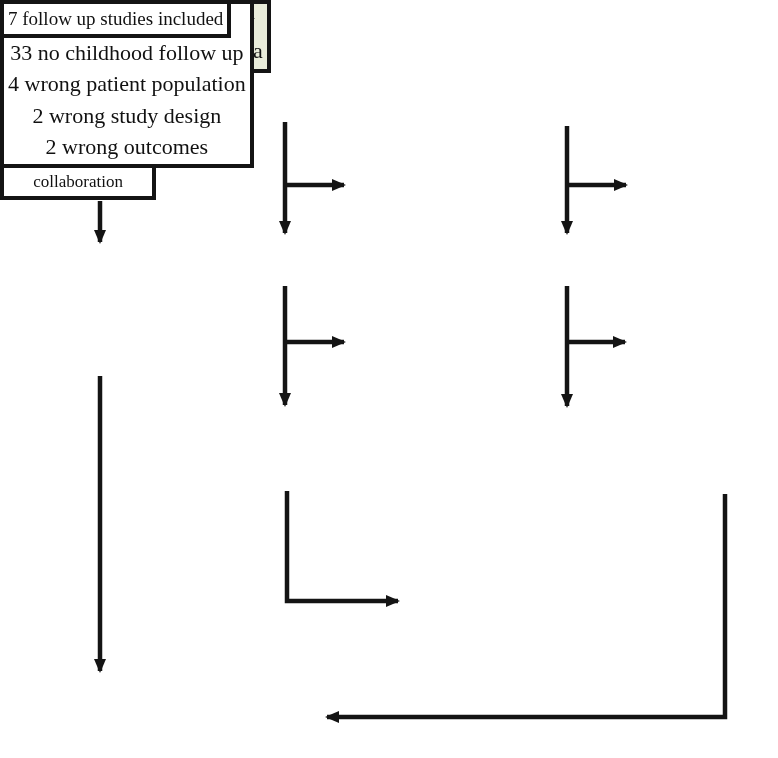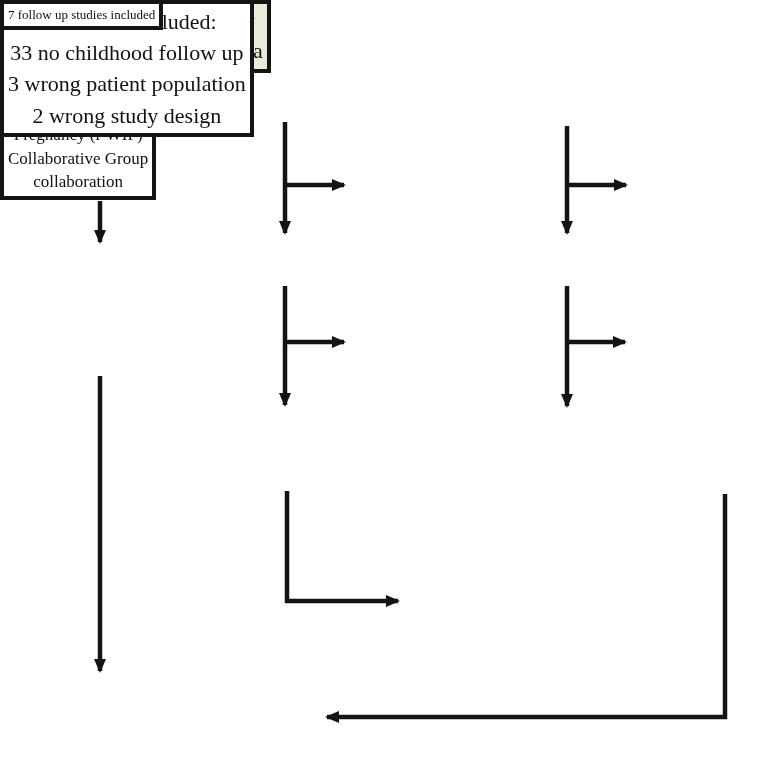--- a/index.html
+++ b/index.html
@@ -36,21 +36,21 @@
   .b-s2021    { left:492; top:11;  width:194; height:116; }
   .b-dup19    { left:351; top:155; width:137; height:61; }
   .b-dup21    { left:633; top:155; width:133; height:61; }
   .b-scr19    { left:247; top:240; width:190; height:47; }
   .b-scr21    { left:497; top:240; width:198; height:47; }
   .b-exc19    { left:351; top:310; width:136; height:61; }
   .b-exc21    { left:632; top:310; width:132; height:61; }
   .b-full     { left:175; top:412; width:224; height:80; }
   .b-already  { left:509; top:413; width:262; height:80; }
   .b-reasons  { left:405; top:503; width:254; height:156; line-height:1.42; }
-  .b-included { left:25;  top:678; width:294; height:76; font-size:13px; }
+  .b-included { left:25;  top:678; width:294; height:76; font-size:19px; }
 </style>
 </head>
 <body>
 
 <div class="canvas">
 
   <svg class="arrows" viewBox="0 0 778 758" xmlns="http://www.w3.org/2000/svg">
     <defs>
       <marker id="ah" viewBox="0 0 14 12" refX="12" refY="6" markerWidth="14" markerHeight="12" markerUnits="userSpaceOnUse" orient="auto">
         <path d="M0,0 L14,6 L0,12 Z" fill="#141414"></path>
@@ -135,21 +135,22 @@
   </div>
 
   <div class="box b-already green">
     <div>2 published studies already
 included as unpublished data</div>
   </div>
 
   <div class="box b-reasons">
     <div>42 studies excluded:</div>
     <div>33 no childhood follow up</div>
-    <div>3 wrong patient population</div>
+    <div>4 wrong patient population</div>
     <div>2 wrong study design</div>
+    <div>2 wrong outcomes</div>
   </div>
 
   <div class="box b-included">
     <div>7 follow up studies included</div>
   </div>
 
 </div>
 
 </body></html>

